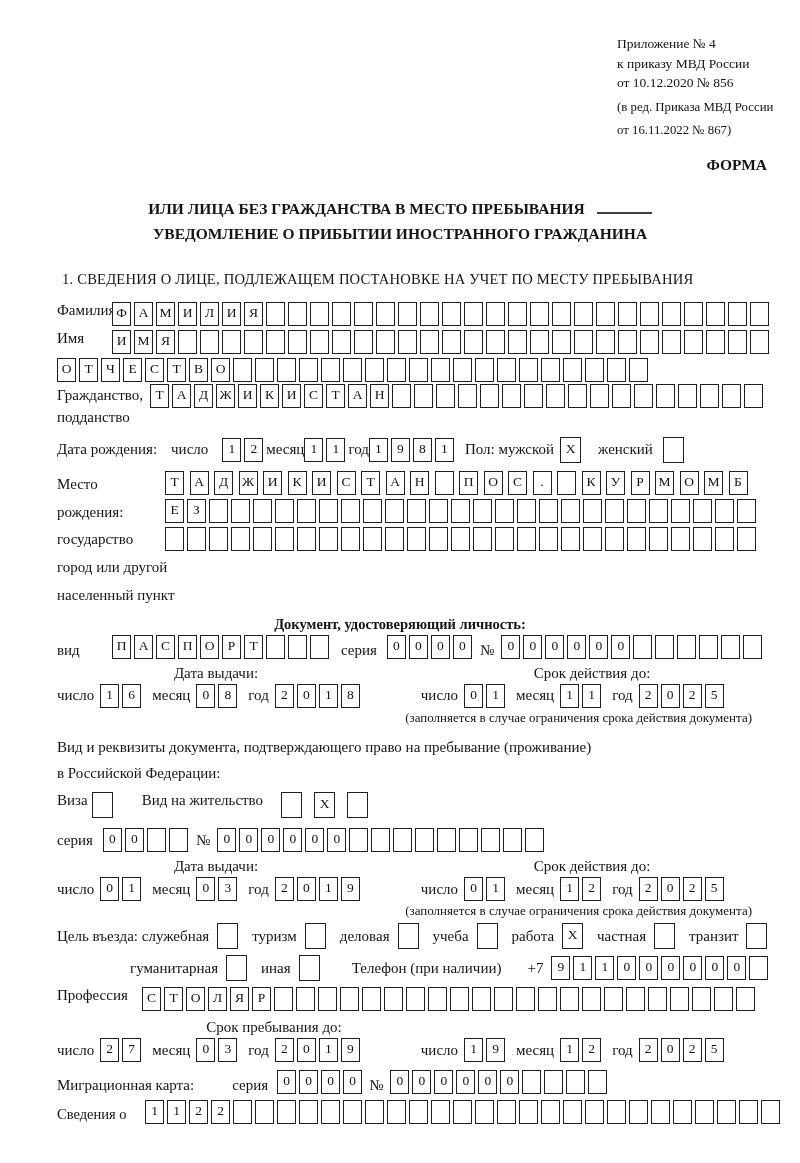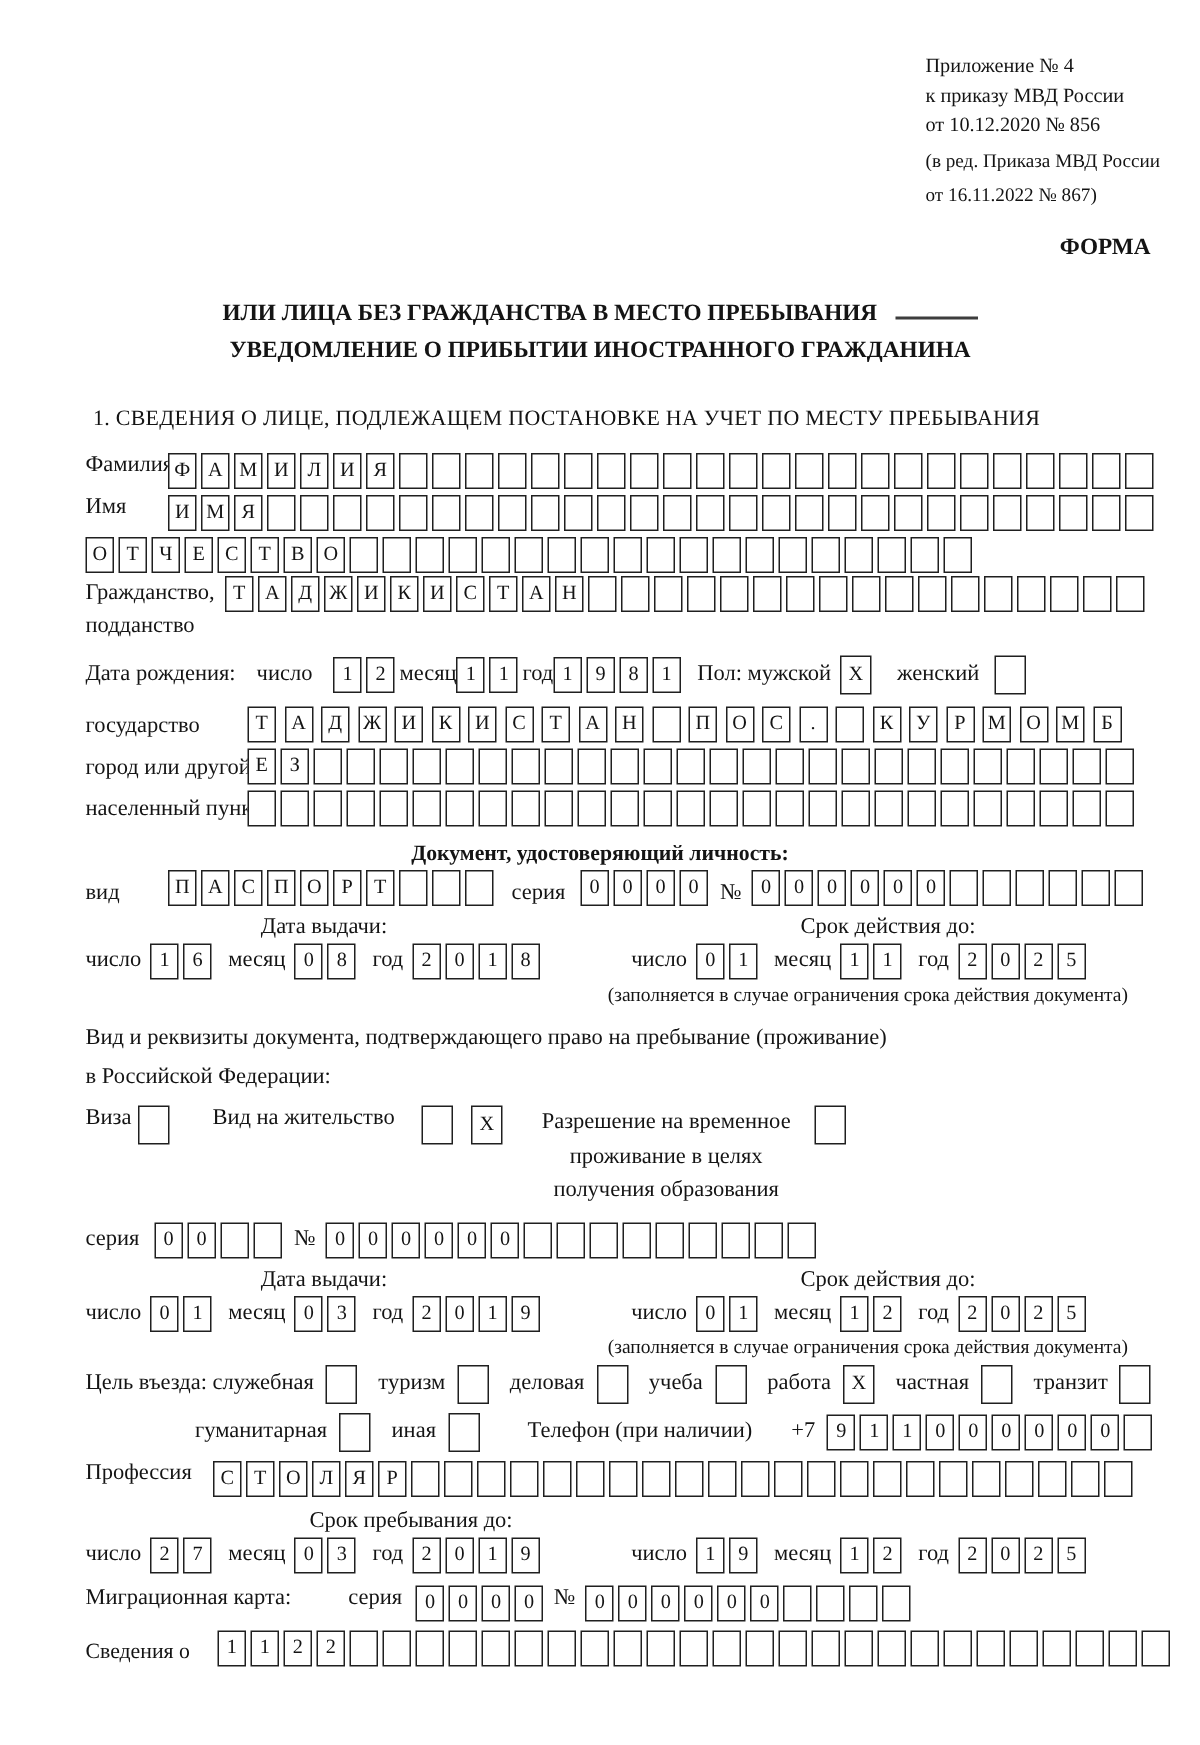--- a/index.html
+++ b/index.html
@@ -238,20 +238,21 @@
       <span class="cell">X</span>
     </span>
   <span class="dl" style="margin:0 10px 0 14px">женский</span>
   <span class="cells cb">
       <span class="cell"></span>
     </span>
 </div>
 
 <div class="row mt8">
   <span class="lbl lw108" style="line-height:1.85">
+    <span style="display:block">Место рождения:</span>
     <span style="display:block">государство</span>
     <span style="display:block;white-space:nowrap">город или другой</span>
     <span style="display:block;white-space:nowrap">населенный пункт</span>
   </span>
   <span class="stack">
     <span class="cells wide">
         <span class="cell">Т</span>
         <span class="cell">А</span>
         <span class="cell">Д</span>
         <span class="cell">Ж</span>
@@ -435,21 +436,20 @@
   <span class="cells cb" style="margin-left:4px">
       <span class="cell"></span>
     </span>
   <span class="gap">Вид на жительство</span>
   <span class="cells cb" style="margin-left:18px">
       <span class="cell"></span>
     </span>
   <span class="cells cb">
       <span class="cell">X</span>
     </span>
-  <span class="mlb">Разрешение на временное проживание в целях получения образования</span>
   <span class="cells cb">
       <span class="cell"></span>
     </span>
 </div>
 
 <div class="row ser mt10" style="align-items:center">
   <span class="sl">серия</span>
   <span class="cells">
       <span class="cell">0</span>
       <span class="cell">0</span>
@@ -652,21 +652,21 @@
     <span class="dm">год</span>
     <span class="cells">
         <span class="cell">2</span>
         <span class="cell">0</span>
         <span class="cell">2</span>
         <span class="cell">5</span>
       </span>
   </span>
 </div>
 
-<div class="row mig mt8" style="align-items:flex-start">
+<div class="row mig mt8" style="align-items:flex-end">
   <span>Миграционная карта:</span>
   <span class="sl">серия</span>
   <span class="cells">
       <span class="cell">0</span>
       <span class="cell">0</span>
       <span class="cell">0</span>
       <span class="cell">0</span>
     </span>
   <span class="nl">№</span>
   <span class="cells">

